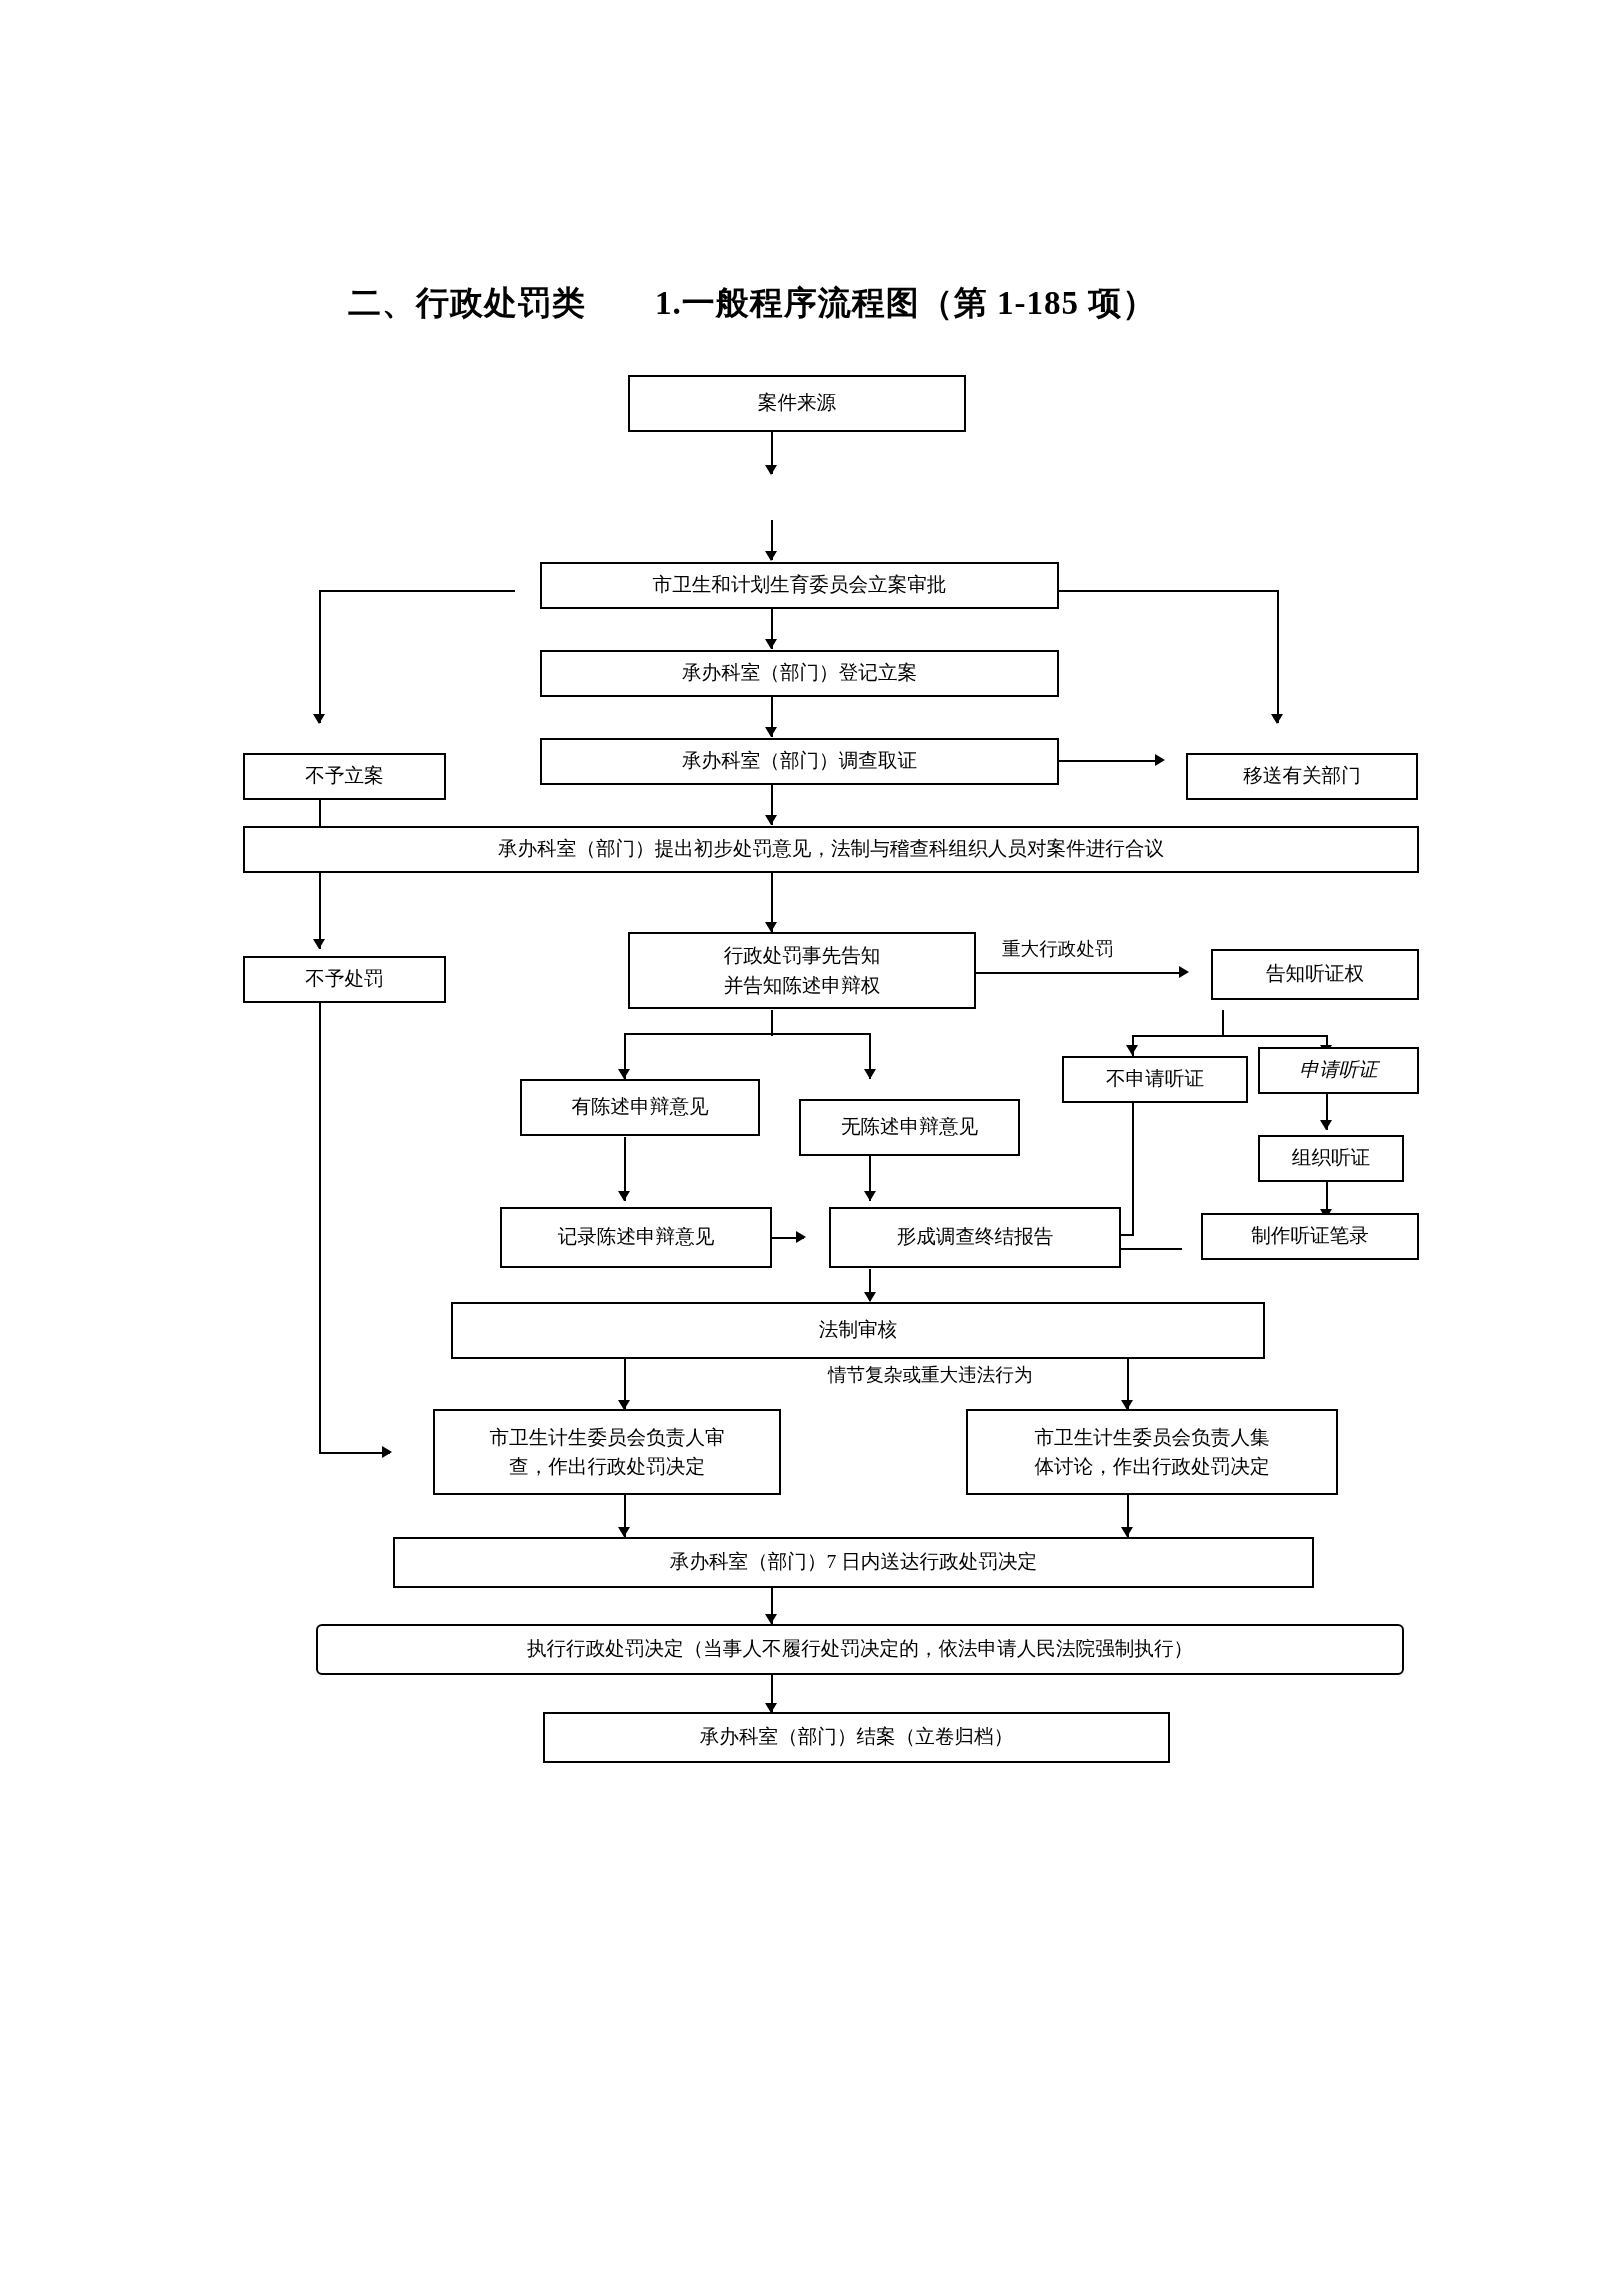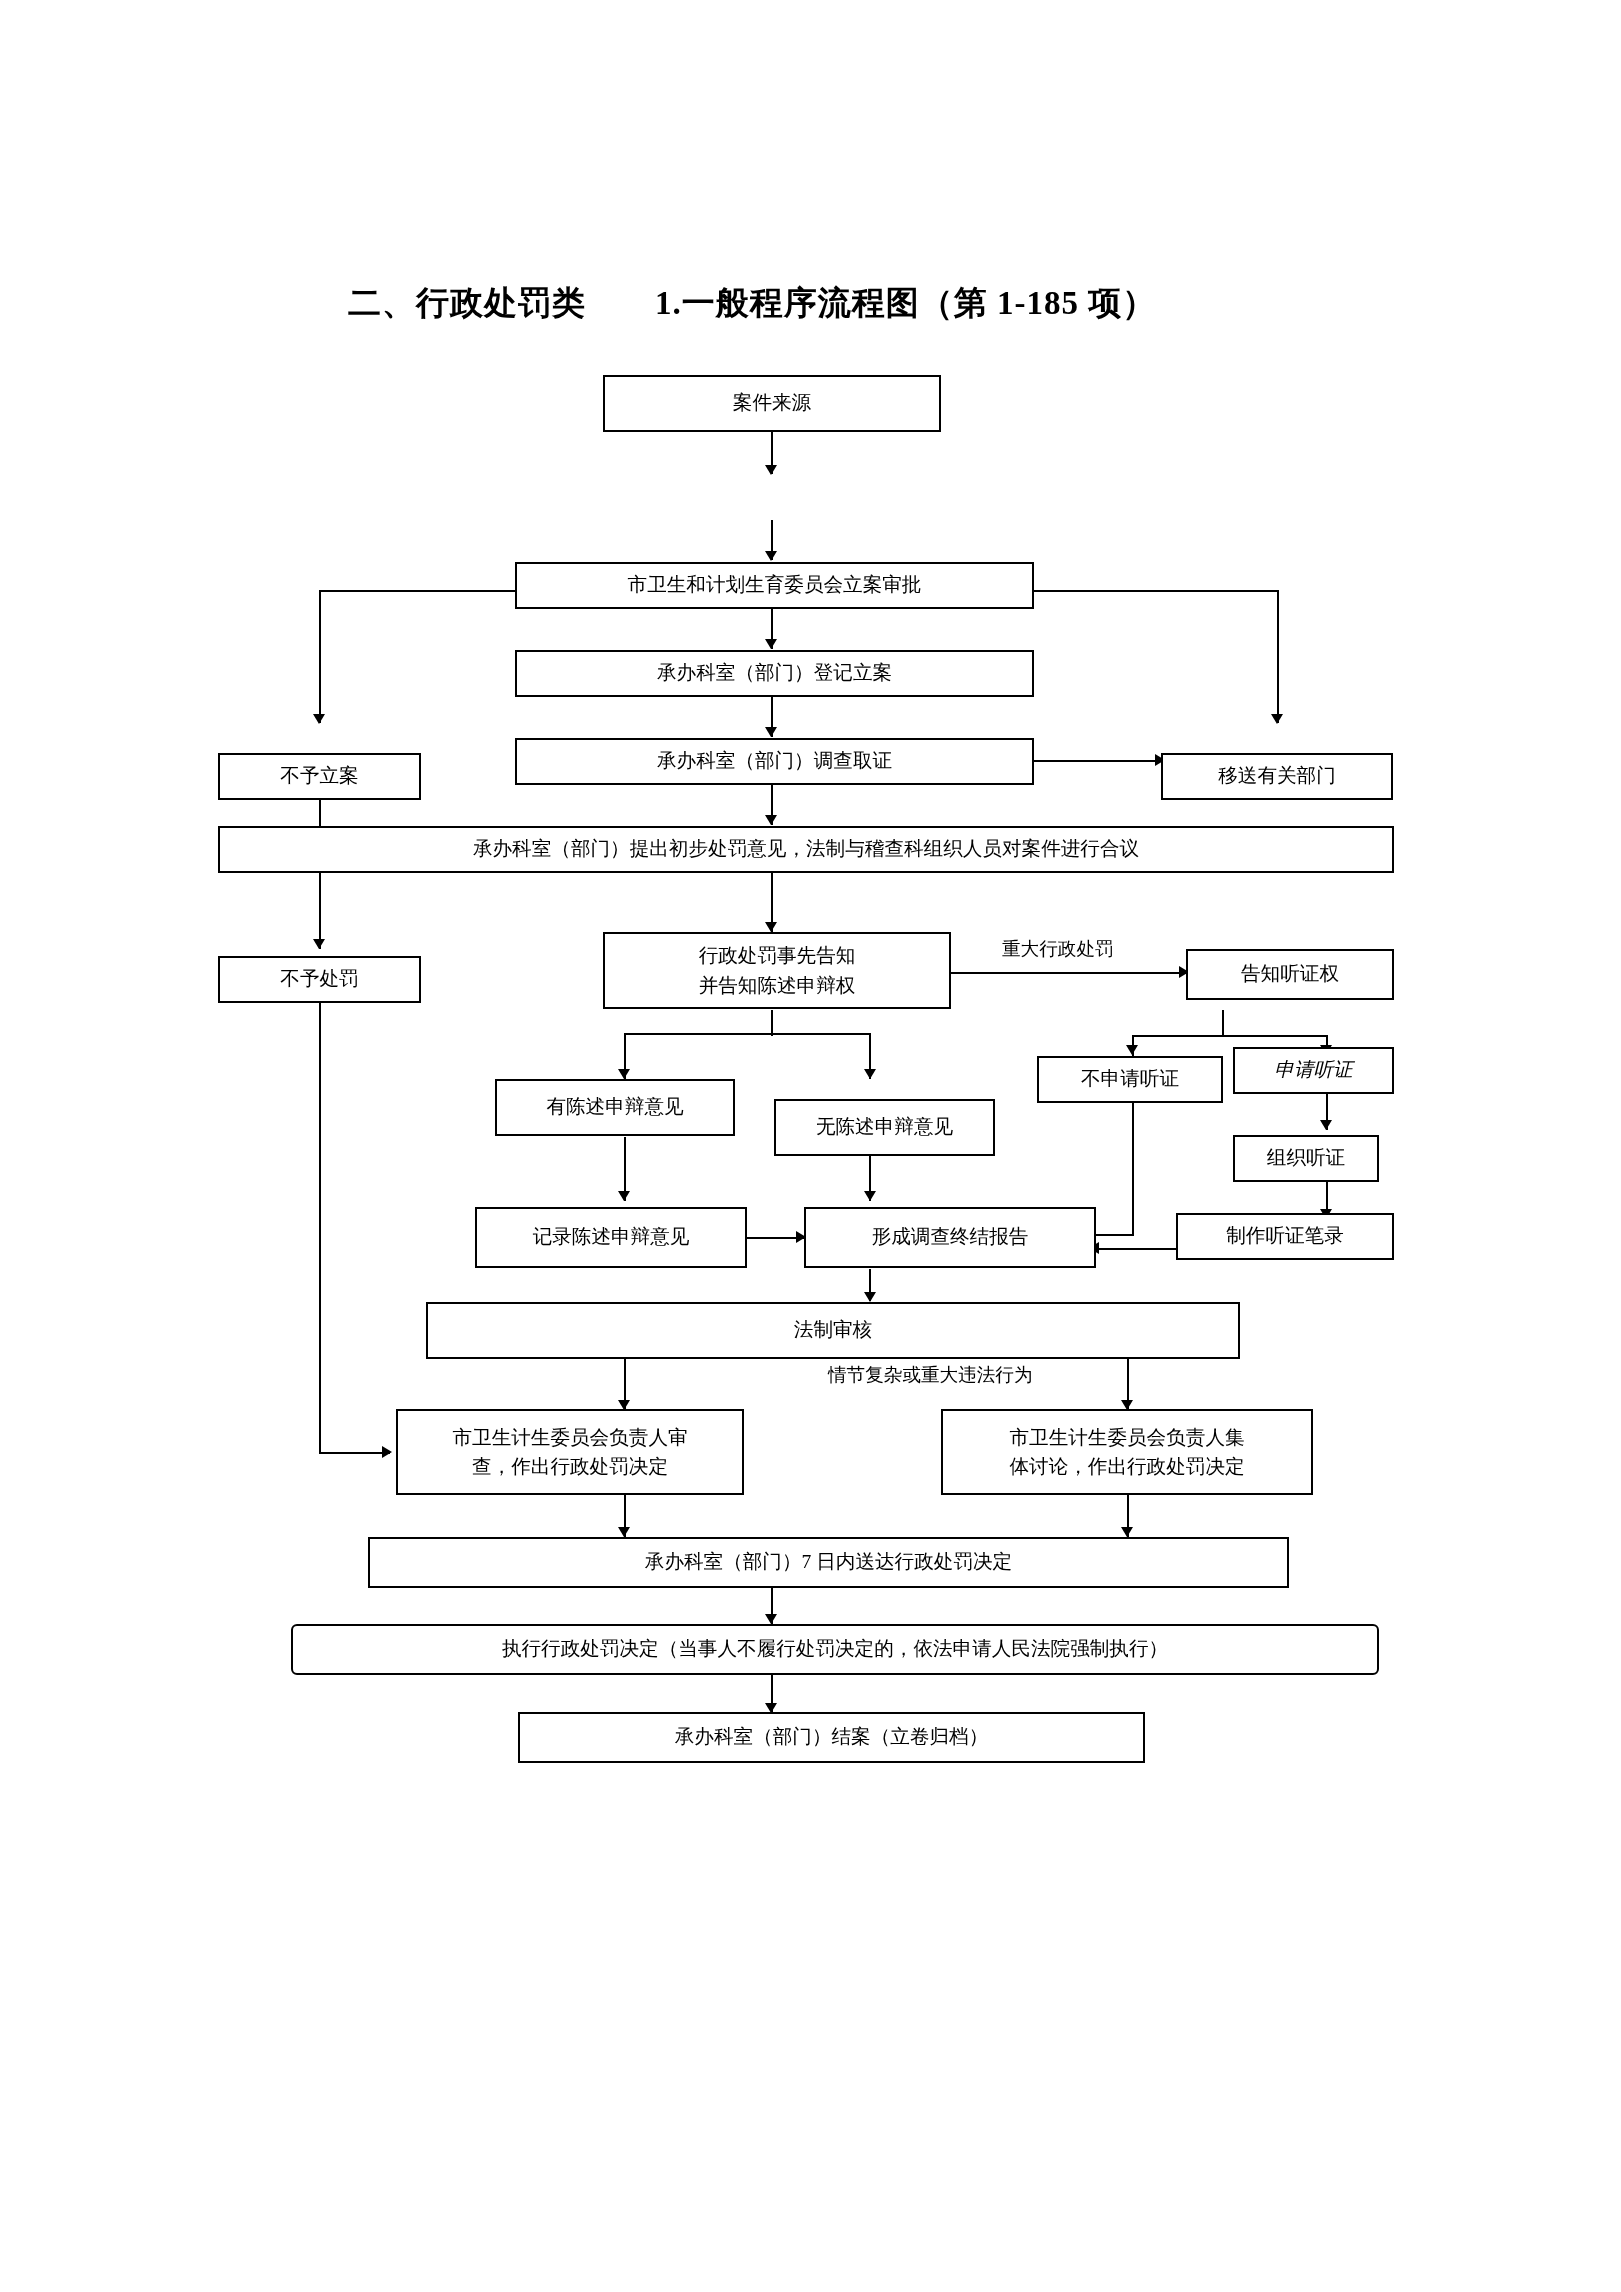--- a/index.html
+++ b/index.html
@@ -38,20 +38,21 @@
     border: 2px solid #000000;
     background: #ffffff;
     display: flex;
     align-items: center;
     justify-content: center;
     text-align: center;
     font-size: 19.6px;
     line-height: 1.45;
     padding: 2px 5.9px;
     z-index: 3;
+    margin-left: 25px;
   }
   .node.two-line {
     flex-direction: column;
     line-height: 1.5;
   }
   .label {
     position: absolute;
     font-size: 18.6px;
     white-space: nowrap;
     z-index: 4;
@@ -227,21 +228,21 @@
   <div class="node" style="left:495px; top:1079px; width:240px; height:57px;">有陈述申辩意见</div>
 
   <div class="node" style="left:774px; top:1099px; width:221px; height:57px;">无陈述申辩意见</div>
 
   <div class="node" style="left:475px; top:1207px; width:272px; height:61px;">记录陈述申辩意见</div>
 
   <div class="node" style="left:804px; top:1207px; width:292px; height:61px;">形成调查终结报告</div>
 
   <div class="node" style="left:426px; top:1302px; width:814px; height:57px;">法制审核</div>
 
-  <div class="node two-line" style="left:396px; top:1409px; width:348px; height:86px;">
+  <div class="node two-line" style="left:408px; top:1409px; width:348px; height:86px;">
     <span>市卫生计生委员会负责人审</span>
     <span>查，作出行政处罚决定</span>
   </div>
 
   <div class="node two-line" style="left:941px; top:1409px; width:372px; height:86px;">
     <span>市卫生计生委员会负责人集</span>
     <span>体讨论，作出行政处罚决定</span>
   </div>
 
   <div class="node" style="left:368px; top:1537px; width:921px; height:51px;">承办科室（部门）7 日内送达行政处罚决定</div>

